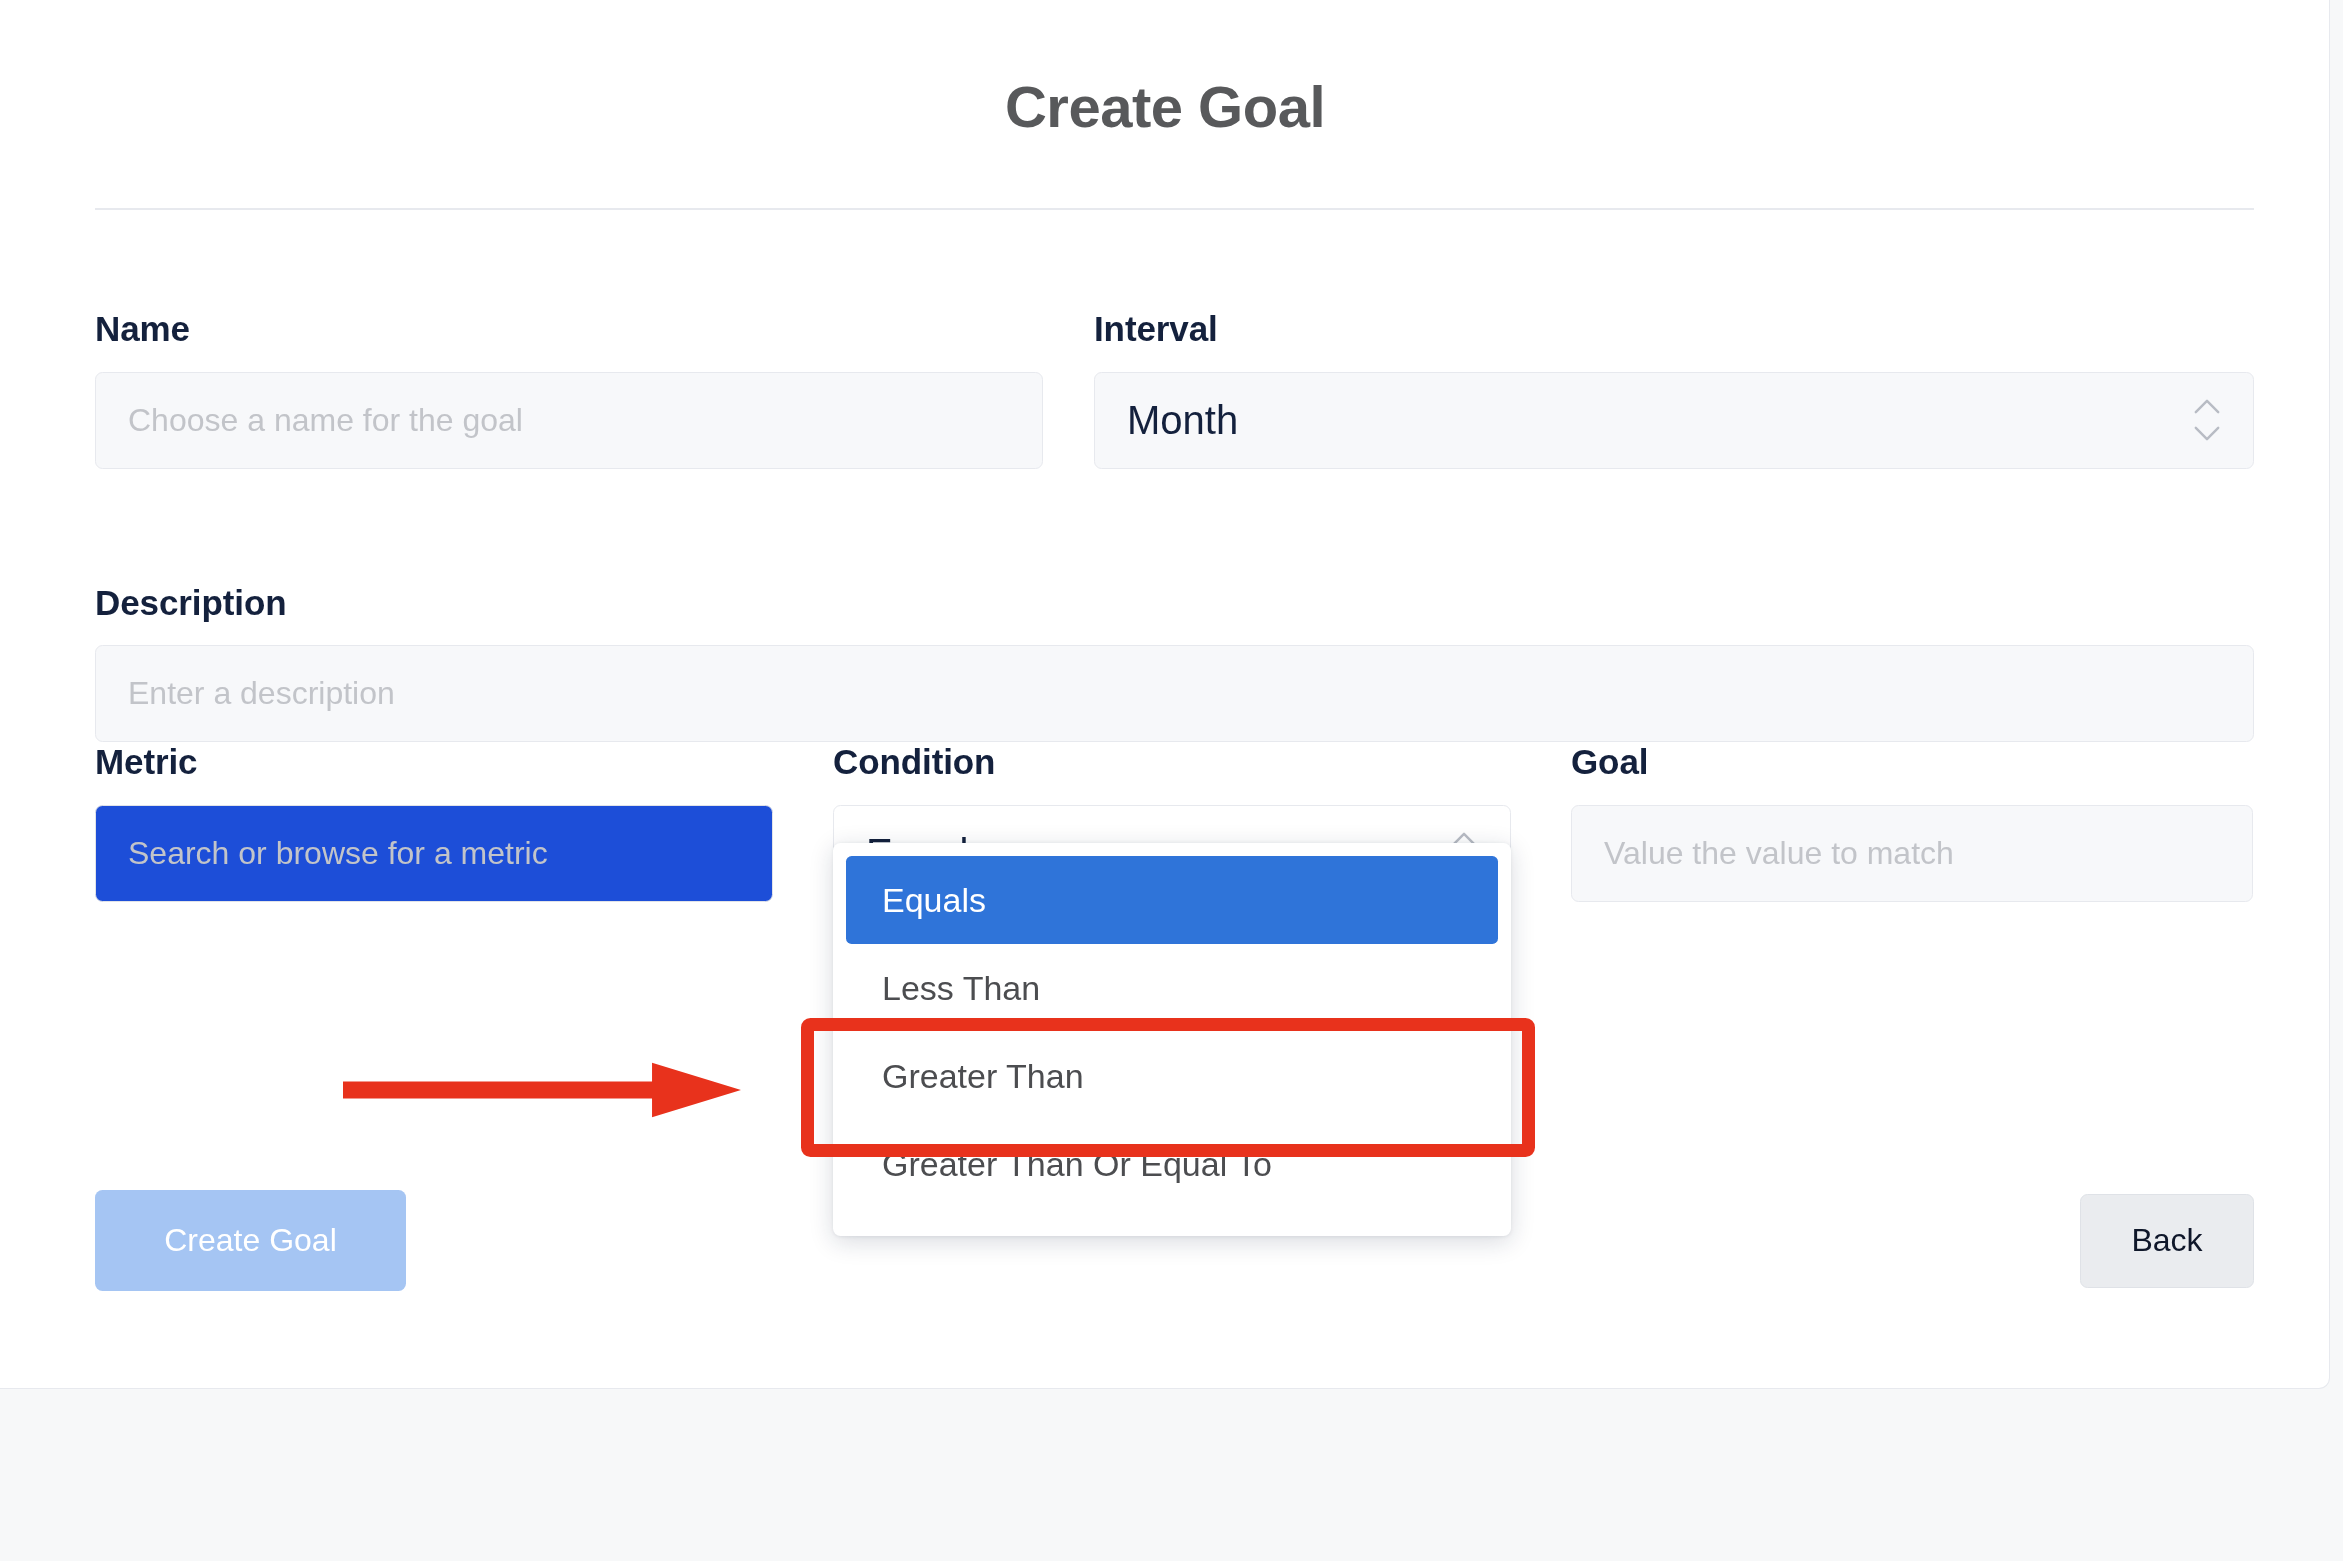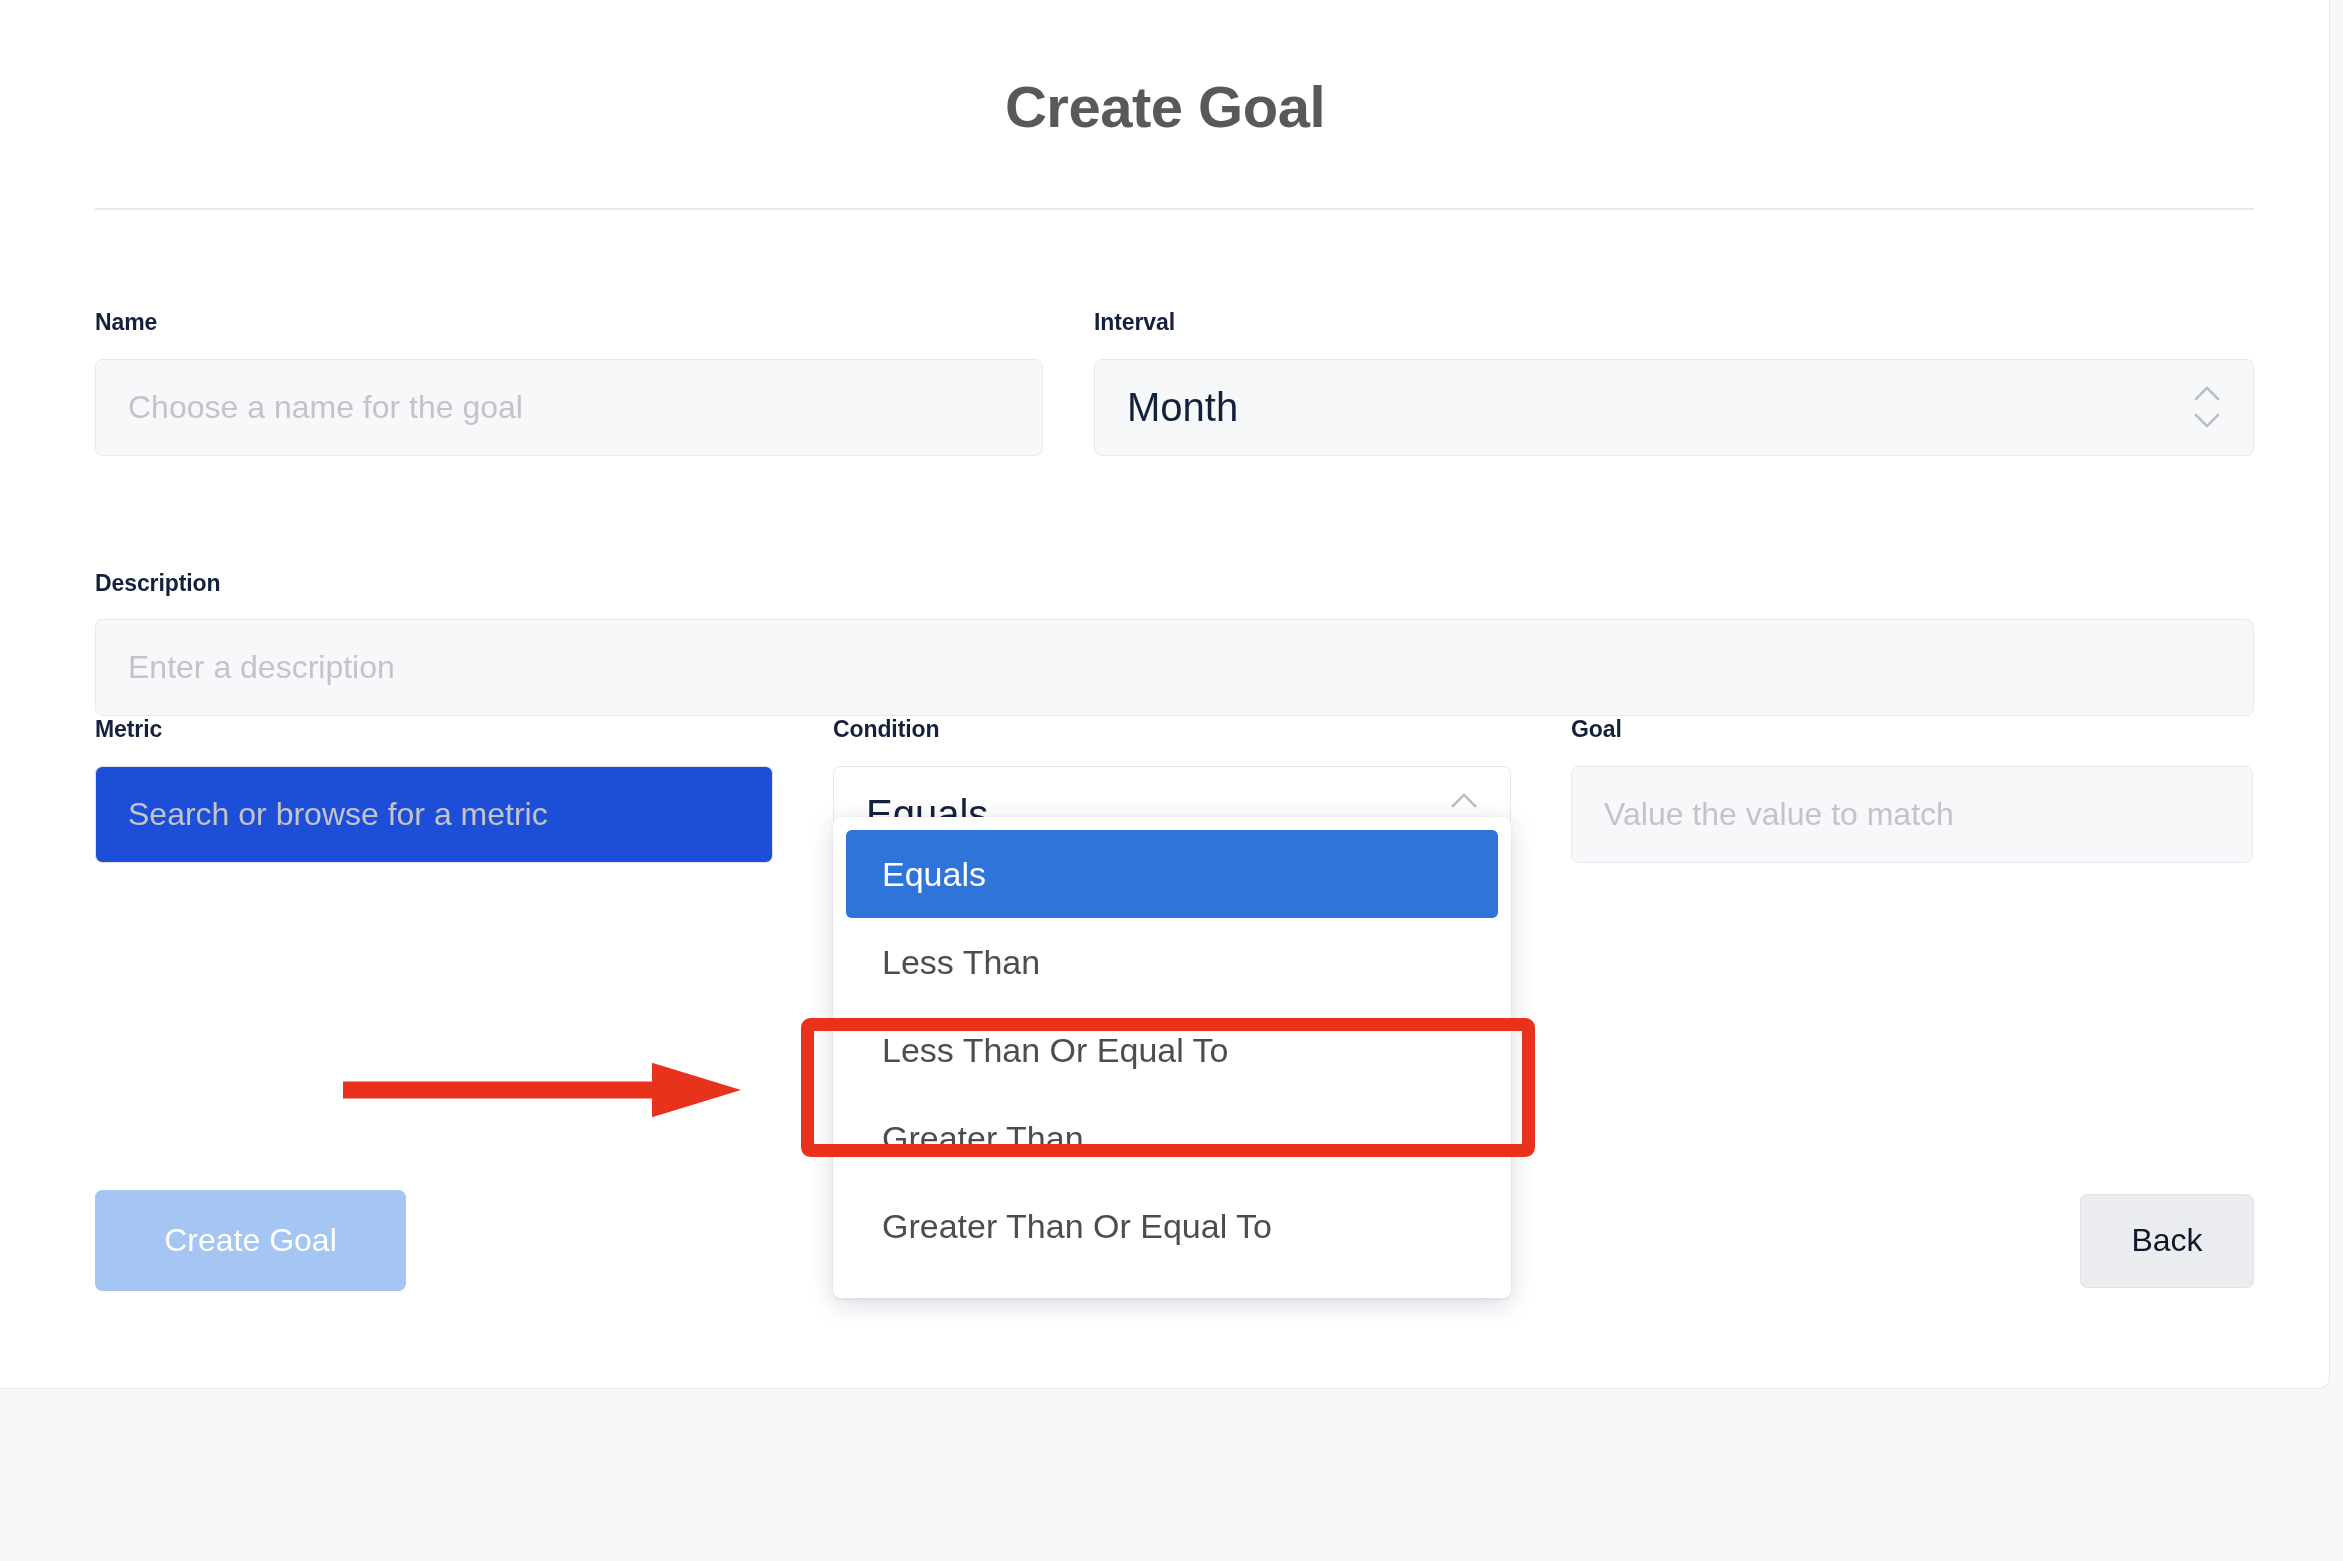--- a/index.html
+++ b/index.html
@@ -64,21 +64,21 @@
     top: 309px;
     width: 2159px;
   }
 
   .row {
     display: flex;
     width: 100%;
   }
 
   .field-label {
-    font-size: 23px;
+    font-size: 35px;
     font-weight: bold;
     color: #14213d;
     margin-bottom: 22.5px;
     letter-spacing: -0.1px;
   }
 
   .input-box {
     height: 97px;
     background: #f7f8fa;
     border: 0.9px solid #e7e9ee;
@@ -286,21 +286,20 @@
               </svg>
             <svg width="28" height="17" viewBox="0 0 30 18">
                 <path d="M3 3 L15 15 L27 3" fill="none" stroke="currentColor" stroke-width="2.6" stroke-linecap="round" stroke-linejoin="round"></path>
               </svg>
           </span>
         </div>
 
         <div class="dropdown" id="condition-dropdown">
             <div class="dd-item selected">Equals</div>
             <div class="dd-item">Less Than</div>
-            <div class="dd-item">Less Than Or Equal To</div>
             <div class="dd-item">Greater Than</div>
             <div class="dd-item">Greater Than Or Equal To</div>
           </div>
       </div>
 
       <div class="col-gap-3"></div>
 
       <div class="col-value">
         <div class="field-label">Goal</div>
         <div class="input-box">Value the value to match</div>

